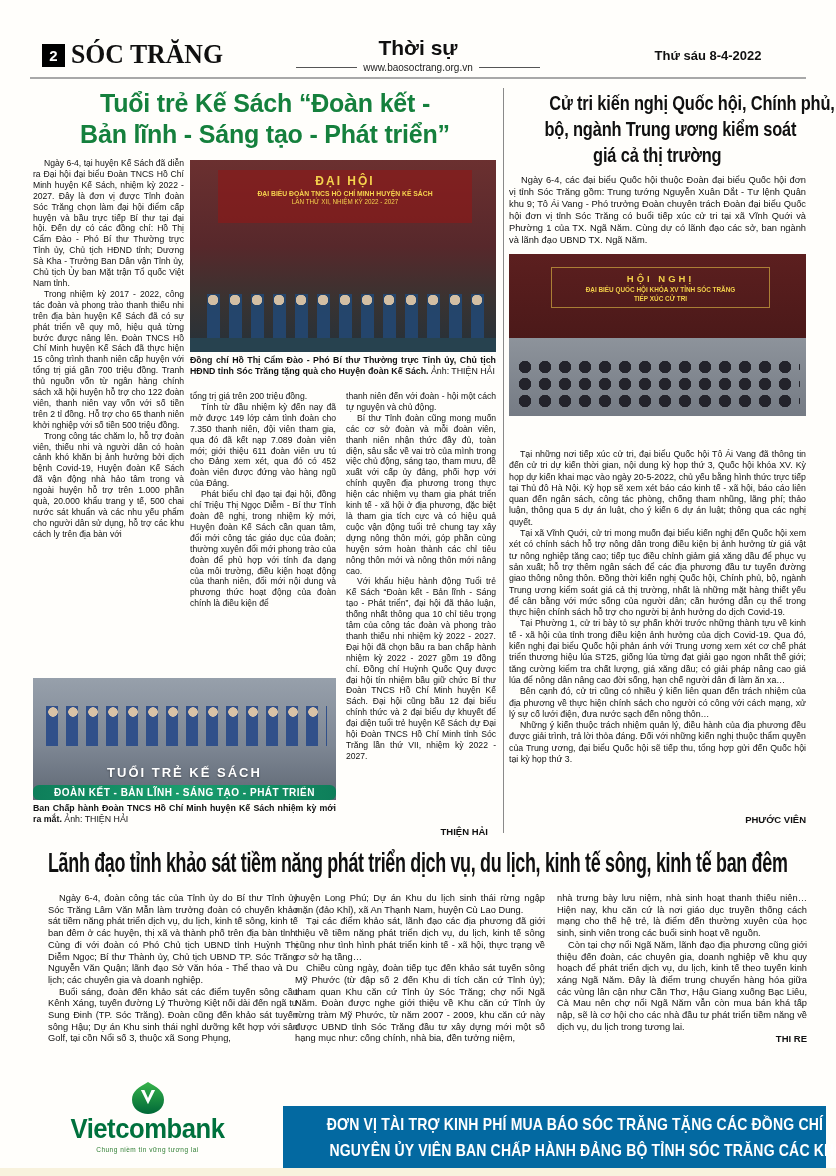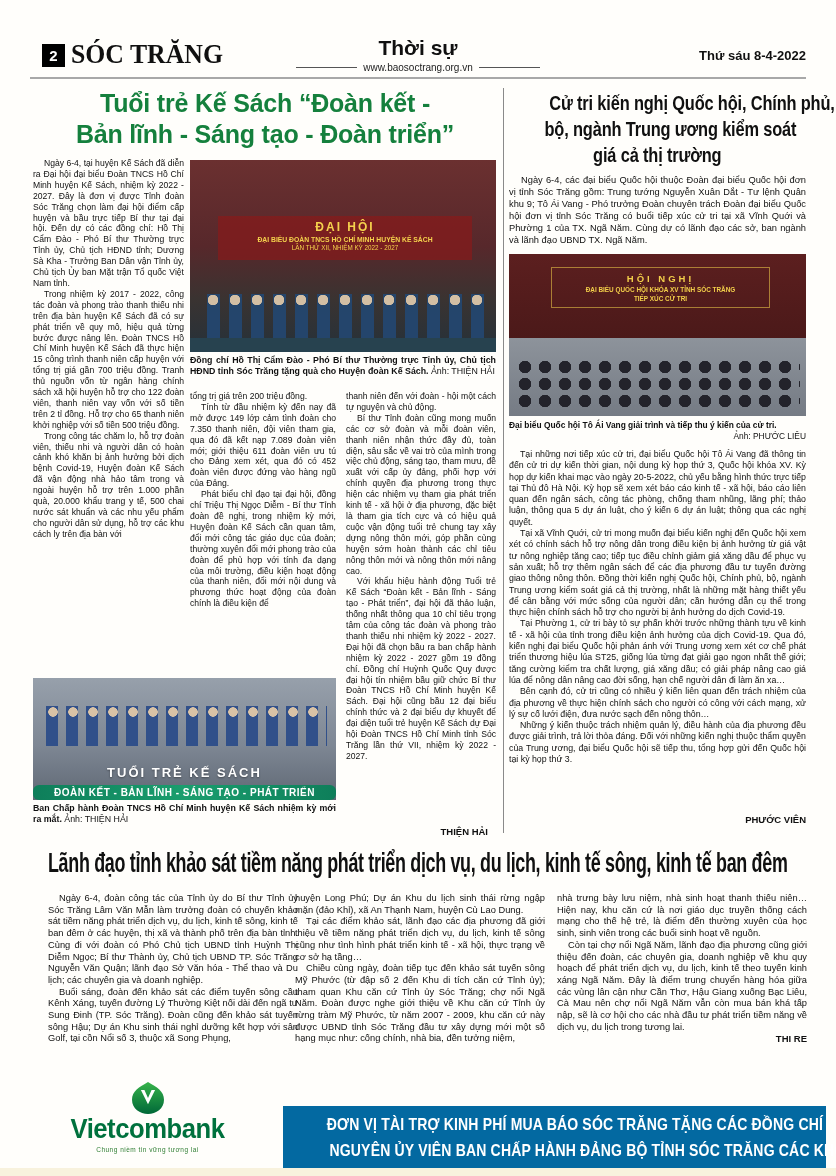--- a/index.html
+++ b/index.html
@@ -16,36 +16,36 @@
   .cap .credit{font-weight:normal;}
   
   .pageno{width:23px;height:23px;background:#000;color:#fff;font-weight:bold;font-size:15px;
           display:flex;align-items:center;justify-content:center;}
   .masthead{font-family:"Liberation Serif",serif;font-weight:900;font-size:28px;letter-spacing:0;
             transform:scaleX(.92);transform-origin:left center;white-space:nowrap;}
   .section{font-size:21px;font-weight:600;text-align:center;}
   .urlrow{display:flex;align-items:center;gap:6px;}
   .urlrow .rule{flex:1;height:1px;background:#555;}
   .url{font-size:10px;color:#222;white-space:nowrap;}
-  .date{font-size:13px;font-weight:bold;text-align:right;}
+  .date{font-size:13px;font-weight:bold;text-align:center;}
   .hdr-rule{height:2px;background:#a8a8a8;}
   
   .ltitle{color:#15803d;font-weight:800;font-size:25px;line-height:31px;text-align:center;letter-spacing:-.2px;}
   .rtitle-line{display:block;text-align:center;}
   .rtitle-line span{display:inline-block;font-weight:800;font-size:21px;line-height:26px;white-space:nowrap;
                     transform:scaleX(.78);transform-origin:center;letter-spacing:-.2px;}
   .btitle{display:flex;align-items:center;justify-content:center;}
   .btitle span{display:inline-block;font-weight:800;font-size:28px;white-space:nowrap;
                transform:scaleX(.64);transform-origin:center;letter-spacing:-.5px;}
   .byline{font-weight:bold;font-size:9.5px;text-align:right;}
   
   .photo{overflow:hidden;}
   .p1{background:linear-gradient(180deg,#6b3030 0%,#57282b 45%,#3a3331 72%,#25313a 100%);}
   .p1pan{position:absolute;left:9%;top:5%;width:82%;text-align:center;color:#f5d24d;
-         background:rgba(140,25,25,.65);padding:4px 2px 8px;margin-top:46px;}
+         background:rgba(140,25,25,.65);padding:4px 2px 17px;}
   .p1t1{font-size:12px;font-weight:800;letter-spacing:2px;line-height:15px;}
   .p1t2{font-size:6.8px;font-weight:bold;line-height:9px;}
   .p1t3{font-size:6.3px;line-height:8px;}
   .crowd-stand{position:absolute;left:4%;width:92%;height:44px;bottom:14px;opacity:.95;
     background-image:
       radial-gradient(circle at 11px 6px,#dcc7ab 5px,transparent 5.5px),
       repeating-linear-gradient(90deg,#24476f 0 13px,rgba(0,0,0,0) 13px 22px);
     background-size:22px 22px,22px 100%;
     background-repeat:repeat-x,repeat;
     background-position:0 0,5px 10px;}
@@ -93,21 +93,21 @@
   <div class="abs urlrow" style="left:296px;top:62px;width:244px;">
     <div class="rule"></div>
     <div class="url">www.baosoctrang.org.vn</div>
     <div class="rule"></div>
   </div>
   <div class="abs date" style="left:610px;top:48px;width:196px;">Thứ sáu 8-4-2022</div>
   <div class="abs hdr-rule" style="left:30px;top:77px;width:776px;"></div>
 
   <div class="abs ltitle" style="left:33px;top:88px;width:464px;">
     <span style="display:block">Tuổi trẻ Kế Sách “Đoàn kết -</span>
-    <span style="display:block">Bản lĩnh - Sáng tạo - Đoàn triển”</span>
+    <span style="display:block">Bản lĩnh - Sáng tạo - Phát triển”</span>
   </div>
 
   <div class="abs body8 just" style="left:33px;top:158px;width:151px;height:517px;overflow:hidden;">
     <p class="ind">Ngày 6-4, tại huyện Kế Sách đã diễn ra Đại hội đại biểu Đoàn TNCS Hồ Chí Minh huyện Kế Sách, nhiệm kỳ 2022 - 2027. Đây là đơn vị được Tỉnh đoàn Sóc Trăng chọn làm đại hội điểm cấp huyện và bầu trực tiếp Bí thư tại đại hội. Đến dự có các đồng chí: Hồ Thị Cẩm Đào - Phó Bí thư Thường trực Tỉnh ủy, Chủ tịch HĐND tỉnh; Dương Sà Kha - Trưởng Ban Dân vận Tỉnh ủy, Chủ tịch Ủy ban Mặt trận Tổ quốc Việt Nam tỉnh.</p>
     <p class="ind">Trong nhiệm kỳ 2017 - 2022, công tác đoàn và phong trào thanh thiếu nhi trên địa bàn huyện Kế Sách đã có sự phát triển về quy mô, hiệu quả từng bước được nâng lên. Đoàn TNCS Hồ Chí Minh huyện Kế Sách đã thực hiện 15 công trình thanh niên cấp huyện với tổng trị giá gần 700 triệu đồng. Tranh thủ nguồn vốn từ ngân hàng chính sách xã hội huyện hỗ trợ cho 122 đoàn viên, thanh niên vay vốn với số tiền trên 2 tỉ đồng. Hỗ trợ cho 65 thanh niên khởi nghiệp với số tiền 500 triệu đồng.</p>
     <p class="ind">Trong công tác chăm lo, hỗ trợ đoàn viên, thiếu nhi và người dân có hoàn cảnh khó khăn bị ảnh hưởng bởi dịch bệnh Covid-19, Huyện đoàn Kế Sách đã vận động nhà hảo tâm trong và ngoài huyện hỗ trợ trên 1.000 phần quà, 20.000 khẩu trang y tế, 500 chai nước sát khuẩn và các nhu yếu phẩm cho người dân sử dụng, hỗ trợ các khu cách ly trên địa bàn với</p>
   </div>
 
   <div class="abs photo p1" style="left:190px;top:160px;width:306px;height:192px;">
     <div class="p1pan">
@@ -156,24 +156,20 @@
 
   <p class="abs just" style="left:509px;top:174px;width:297px;font-size:9.3px;line-height:12px;text-indent:12px;">Ngày 6-4, các đại biểu Quốc hội thuộc Đoàn đại biểu Quốc hội đơn vị tỉnh Sóc Trăng gồm: Trung tướng Nguyễn Xuân Dắt - Tư lệnh Quân khu 9; Tô Ái Vang - Phó trưởng Đoàn chuyên trách Đoàn đại biểu Quốc hội đơn vị tỉnh Sóc Trăng có buổi tiếp xúc cử tri tại xã Vĩnh Quới và Phường 1 của TX. Ngã Năm. Cùng dự có lãnh đạo các sở, ban ngành và lãnh đạo UBND TX. Ngã Năm.</p>
 
   <div class="abs photo p3" style="left:509px;top:254px;width:297px;height:162px;">
     <div class="p3pan">
       <div class="p3t1">HỘI NGHỊ</div>
       <div class="p3t2">ĐẠI BIỂU QUỐC HỘI KHÓA XV TỈNH SÓC TRĂNG</div>
       <div class="p3t2">TIẾP XÚC CỬ TRI</div>
     </div>
     <div class="p3crowd"></div>
-  </div>
-  <div class="abs" style="left:509px;top:420px;width:297px;">
-    <div style="font-size:8.4px;line-height:10.5px;font-weight:bold;">Đại biểu Quốc hội Tô Ái Vang giải trình và tiếp thu ý kiến của cử tri.</div>
-    <div style="font-size:8.4px;line-height:10.5px;text-align:right;">Ảnh: PHƯỚC LIÊU</div>
   </div>
 
   <div class="abs body88 just" style="left:509px;top:449px;width:297px;height:362px;overflow:hidden;">
     <p class="ind">Tại những nơi tiếp xúc cử tri, đại biểu Quốc hội Tô Ái Vang đã thông tin đến cử tri dự kiến thời gian, nội dung kỳ họp thứ 3, Quốc hội khóa XV. Kỳ họp dự kiến khai mạc vào ngày 20-5-2022, chủ yếu bằng hình thức trực tiếp tại Thủ đô Hà Nội. Kỳ họp sẽ xem xét báo cáo kinh tế - xã hội, báo cáo liên quan đến ngân sách, công tác phòng, chống tham nhũng, lãng phí; thảo luận, thông qua 5 dự án luật, cho ý kiến 6 dự án luật; thông qua các nghị quyết.</p>
     <p class="ind">Tại xã Vĩnh Quới, cử tri mong muốn đại biểu kiến nghị đến Quốc hội xem xét có chính sách hỗ trợ nông dân trong điều kiện bị ảnh hưởng từ giá vật tư nông nghiệp tăng cao; tiếp tục điều chỉnh giảm giá xăng dầu để phục vụ sản xuất; hỗ trợ thêm ngân sách để các địa phương đầu tư tuyến đường giao thông nông thôn. Đồng thời kiến nghị Quốc hội, Chính phủ, bộ, ngành Trung ương kiểm soát giá cả thị trường, nhất là những mặt hàng thiết yếu để cân bằng với mức sống của người dân; cần hướng dẫn cụ thể trong thực hiện chính sách hỗ trợ cho người bị ảnh hưởng do dịch Covid-19.</p>
     <p class="ind">Tại Phường 1, cử tri bày tỏ sự phấn khởi trước những thành tựu về kinh tế - xã hội của tỉnh trong điều kiện ảnh hưởng của dịch Covid-19. Qua đó, kiến nghị đại biểu Quốc hội phản ánh với Trung ương xem xét cơ chế phát triển thương hiệu lúa ST25, giống lúa từng đạt giải gạo ngon nhất thế giới; tăng cường kiểm tra chất lượng, giá xăng dầu; có giải pháp nâng cao giá lúa để nông dân nâng cao đời sống, hạn chế người dân đi làm ăn xa…</p>
     <p class="ind">Bên cạnh đó, cử tri cũng có nhiều ý kiến liên quan đến trách nhiệm của địa phương về thực hiện chính sách cho người có công với cách mạng, xử lý sự cố lưới điện, đưa nước sạch đến nông thôn…</p>
     <p class="ind">Những ý kiến thuộc trách nhiệm quản lý, điều hành của địa phương đều được giải trình, trả lời thỏa đáng. Đối với những kiến nghị thuộc thẩm quyền của Trung ương, đại biểu Quốc hội sẽ tiếp thu, tổng hợp gửi đến Quốc hội tại kỳ họp thứ 3.</p>
   </div>
   <div class="abs byline" style="left:509px;top:814px;width:297px;">PHƯỚC VIÊN</div>

